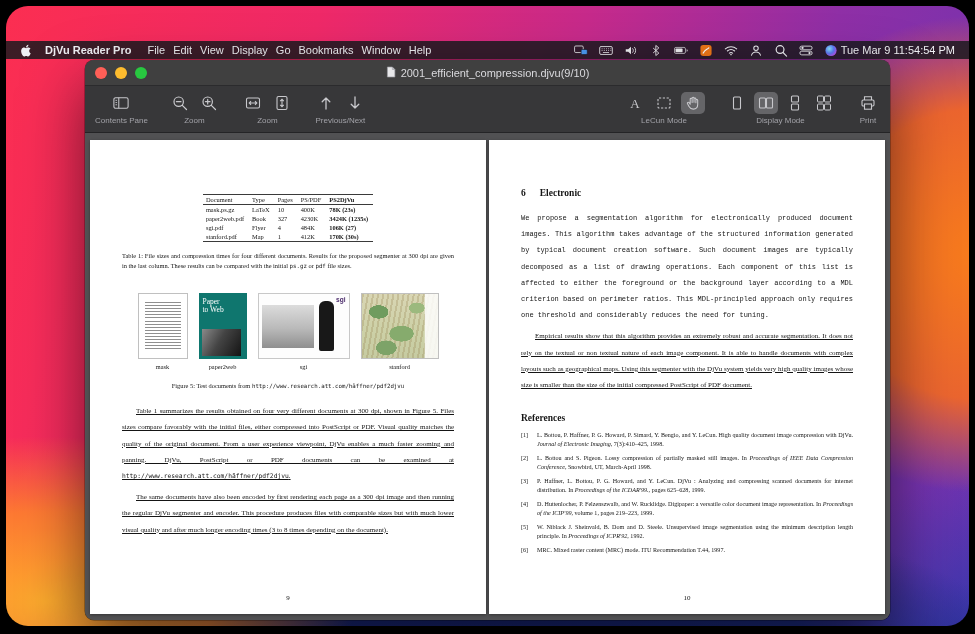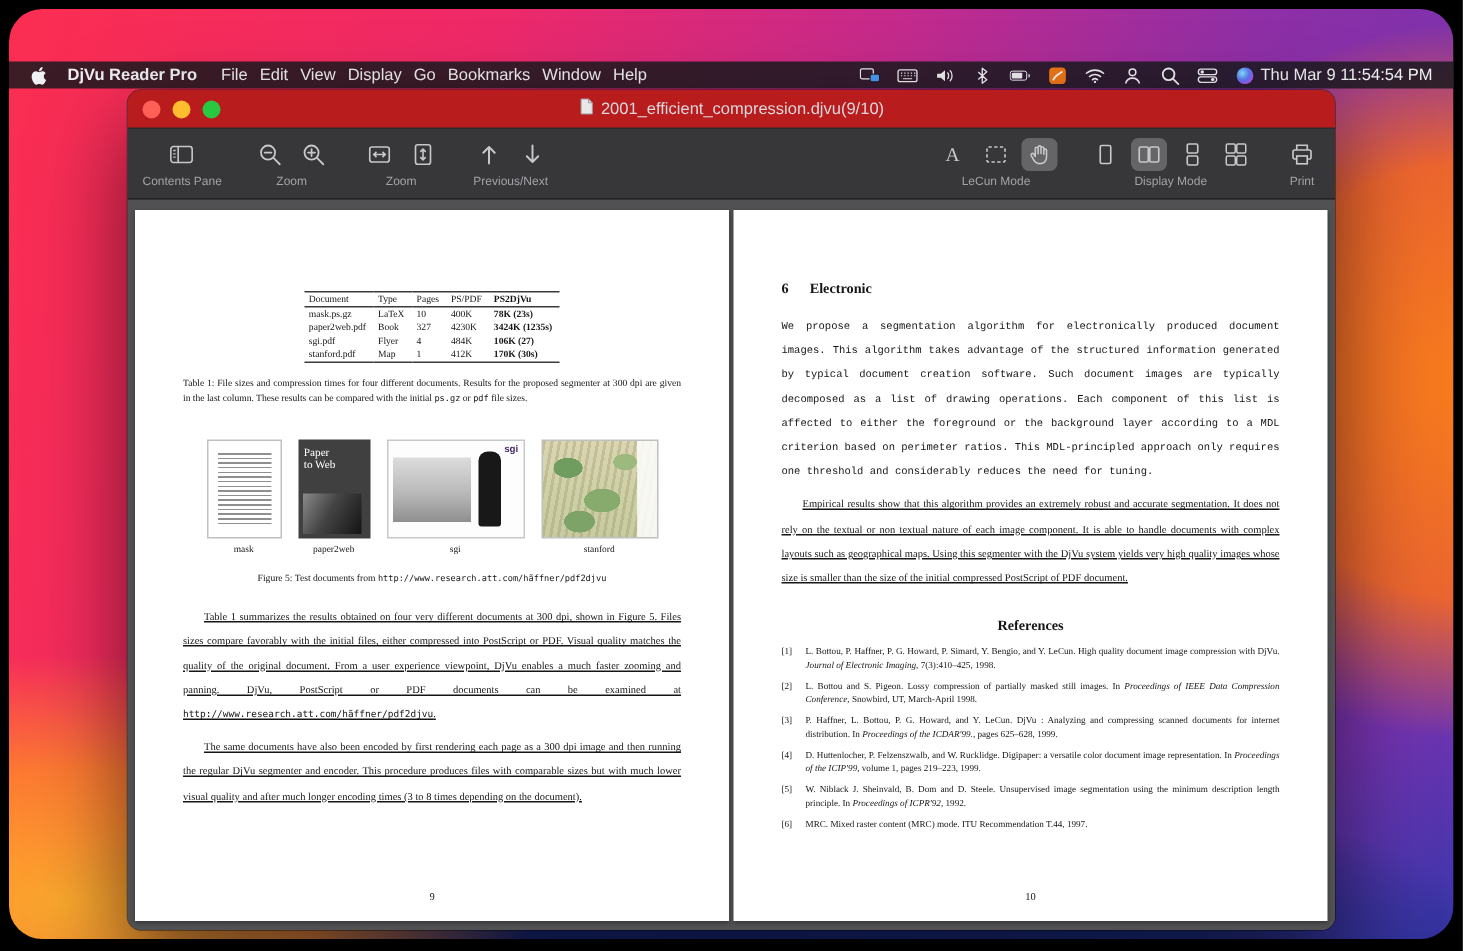--- a/index.html
+++ b/index.html
@@ -29,21 +29,21 @@
   .menu-item { white-space:nowrap; cursor:default; }
   .status { margin-left:auto; display:flex; align-items:center; gap:11px; }
   .status-icon { display:flex; align-items:center; }
   .status-icon svg { width:14px; height:13px; }
   .clock { white-space:nowrap; margin-left:3px; font-size:11px; }
 
   
   .window { position:absolute; left:79px; top:54px; width:805px; height:560px;
     border-radius:9px; overflow:hidden; background:#515153;
     box-shadow:0 25px 60px rgba(0,0,0,0.55), 0 0 0 0.5px rgba(0,0,0,0.5); }
-  .titlebar { height:26px; background:#b91c1c; border-bottom:1px solid #2b2b2d;
+  .titlebar { height:26px; background:#404040; border-bottom:1px solid #2b2b2d;
     display:flex; align-items:center; position:relative; }
   .lights { display:flex; gap:8px; padding-left:10px; }
   .light { width:12px; height:12px; border-radius:50%; }
   .window-title { position:absolute; left:50%; transform:translateX(-50%);
     display:flex; align-items:center; gap:5px; color:#d9d9dd; font-size:11px; white-space:nowrap; }
 
   .toolbar { height:47px; background:#373739; border-bottom:1px solid #242426;
     display:flex; justify-content:space-between; align-items:flex-start; padding:4px 10px 0; }
   .tb-side { display:flex; gap:20px; }
   .tb-group { display:flex; flex-direction:column; align-items:center; }
@@ -70,21 +70,21 @@
   .dtable thead tr { border-top:1px solid #3a3a3a; border-bottom:1px solid #3a3a3a; }
   .dtable tbody tr:last-child { border-bottom:1px solid #3a3a3a; }
   .tcaption { margin:9px auto 0; font-size:6.4px; line-height:9.6px; text-align:justify; }
   .figrow { margin:22px auto 0; display:flex; justify-content:center; align-items:flex-start; gap:11px; }
   .thumb-item { display:flex; flex-direction:column; align-items:center; gap:4px; }
   .thumb-label { font-size:6.3px; }
   .thumb { position:relative; }
   .thumb-mask { width:50px; height:66px; border:1px solid #c0c0c0; background-color:#fff;
     padding:8px 6px; background-image:repeating-linear-gradient(to bottom,#8f8f8f 0 1px,transparent 1px 3.1px);
     background-origin:content-box; background-clip:content-box; }
-  .thumb-paper { width:48px; height:66px; background:#404040; overflow:hidden; }
+  .thumb-paper { width:48px; height:66px; background:#0f766e; overflow:hidden; }
   .cover-title { width:28px; padding:5px 0 0 4px; color:#fff; font-size:7.5px; line-height:8px;
     font-family:"Liberation Serif",serif; }
   .cover-photo { position:absolute; left:3px; right:6px; bottom:3px; height:27px;
     background:linear-gradient(120deg,#8a8a8a 0%,#444 45%,#141414 100%); }
   .thumb-sgi { width:92px; height:66px; border:1px solid #c8c8c8; background:#fdfdfd; }
   .sgi-photo { position:absolute; left:3px; top:11px; width:52px; height:43px;
     background:linear-gradient(180deg,#dcdcdc 0%,#b9b9b9 55%,#8f8f8f 100%); }
   .sgi-bottle { position:absolute; left:60px; top:7px; width:15px; height:50px;
     background:#181818; border-radius:6px 6px 2px 2px; }
   .sgi-logo { position:absolute; right:3px; top:2px; font-size:6.5px; font-weight:bold;
@@ -101,21 +101,21 @@
   .fcaption { margin:12px auto 0; text-align:center; font-size:6.4px; }
   .bodyp { font-size:7px; line-height:16.2px; text-align:justify; margin:5px 0 0; }
   .bodyp.first { margin-top:14px; }
   .indent { text-indent:14px;text-decoration:underline; }
   .noindent { text-indent:0;font-family:Liberation Mono, monospace; }
   .pagenum { position:absolute; bottom:12px; left:0; right:0; text-align:center; font-size:7px; }
 
   
   .sechead { margin:48px 0 0; font-size:9.5px; font-weight:bold; display:flex; gap:14px; }
   .bodyp.afterhead { margin-top:12px; }
-  .refhead { margin:20px 0 0; font-size:9.5px; font-weight:bold;text-align:center; }
+  .refhead { margin:20px 0 0; font-size:9.5px; font-weight:bold; }
   .refs { margin-top:8px; }
   .ref { display:flex; gap:5px; font-size:6.1px; line-height:9.2px; margin-bottom:4.5px; }
   .ref-label { flex:0 0 11px; }
   .ref-text { flex:1; text-align:justify; }
 </style>
 </head>
 <body>
 
 <div class="screen">
 
@@ -206,21 +206,21 @@
               <radialGradient id="sirigrad" cx="35%" cy="35%" r="75%">
                 <stop offset="0%" stop-color="#8ae4ff"></stop>
                 <stop offset="55%" stop-color="#5b7bf7"></stop>
                 <stop offset="100%" stop-color="#c84df0"></stop>
               </radialGradient>
             </defs>
             <circle cx="7" cy="7" r="6" fill="url(#sirigrad)"></circle>
           </svg>
         </span>
       </span>
-    <span class="clock">Thu Mar 9  11:54:54 PM</span>
+    <span class="clock">Tue Mar 9  11:54:54 PM</span>
   </div>
 
   <div class="window">
     <div class="titlebar">
       <div class="lights">
         <span class="light" style="background:#ff5f57"></span>
         <span class="light" style="background:#febc2e"></span>
         <span class="light" style="background:#28c840"></span>
       </div>
       <div class="window-title">

